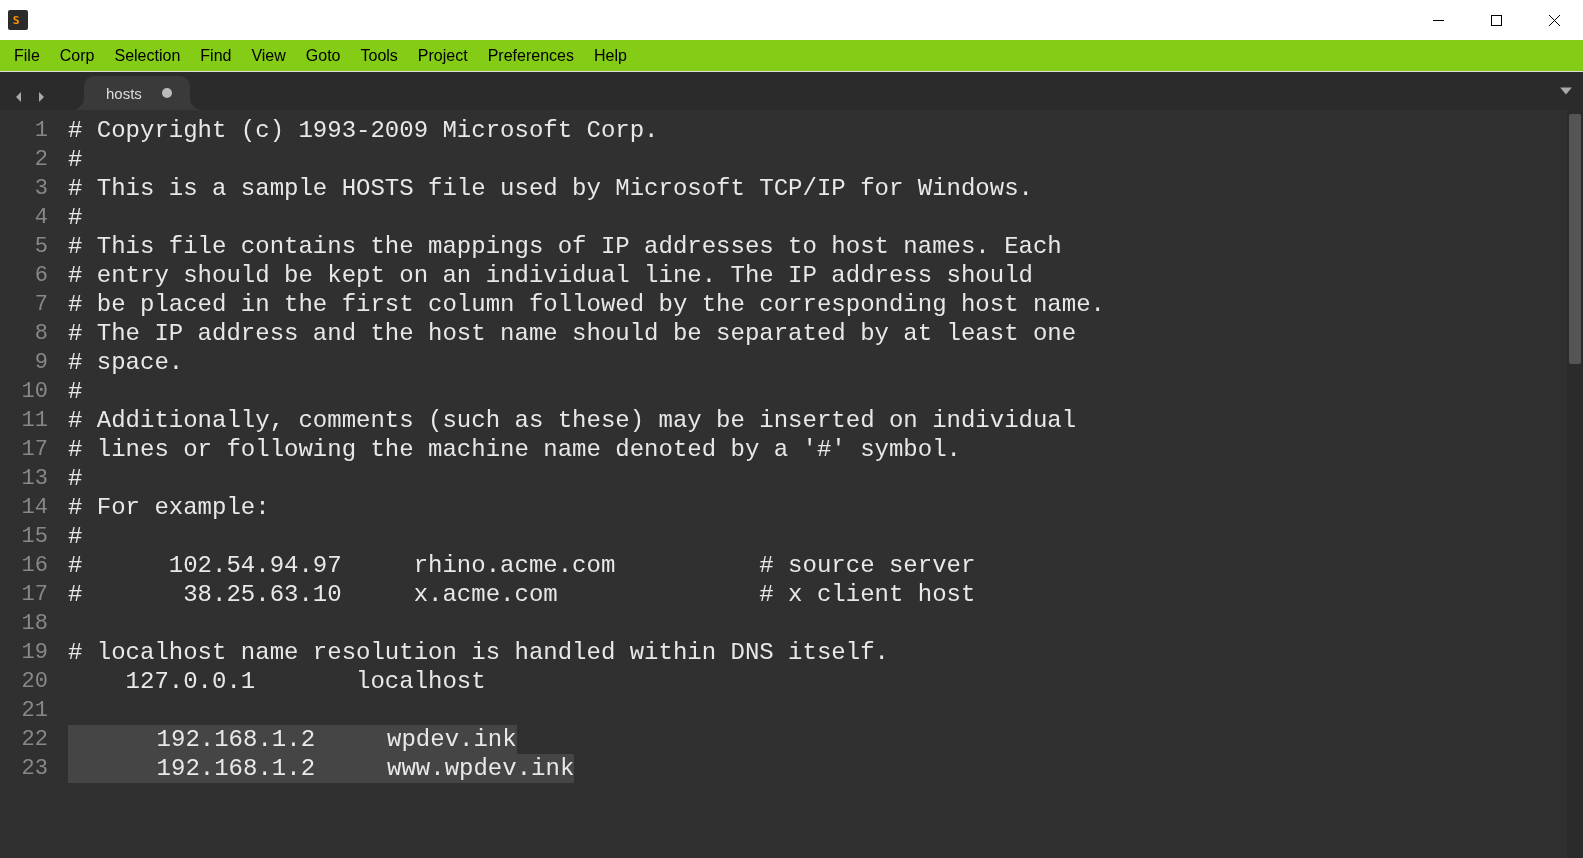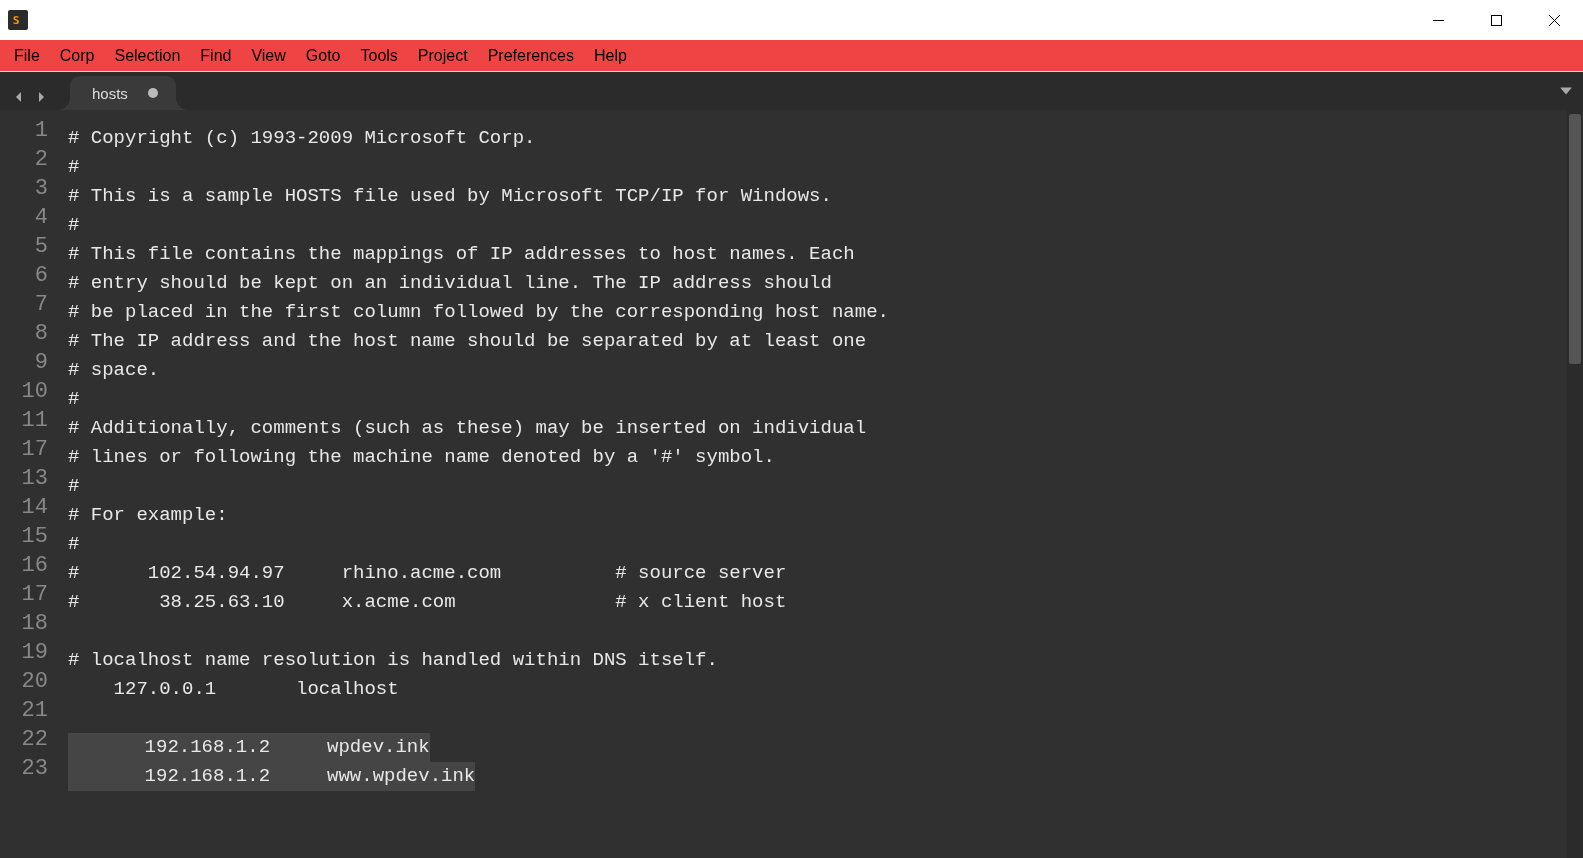--- a/index.html
+++ b/index.html
@@ -51,21 +51,21 @@
     justify-content: center;
     color: #000;
     font-size: 14px;
     cursor: pointer;
   }
   .win-btn svg { width: 11px; height: 11px; stroke: #000; stroke-width: 1; fill: none; }
 
   
   .menubar {
     height: 32px;
-    background: #ef4444;
+    background: #84cc16;
     display: flex;
     align-items: center;
     padding-left: 4px;
     border-bottom: 1px solid #ddd;
   }
   .menu-item {
     padding: 4px 10px;
     font-size: 16px;
     color: #000;
     cursor: pointer;
@@ -108,21 +108,21 @@
     background: #3a3a3a;
     color: #ddd;
     padding: 0 48px 0 22px;
     display: flex;
     align-items: center;
     font-size: 15px;
     border-top-left-radius: 10px;
     border-top-right-radius: 10px;
     position: relative;
     cursor: pointer;
-    margin-left: 12px;
+    margin-left: 26px;
   }
   .tab::before {
     content: "";
     position: absolute;
     left: -12px;
     bottom: 0;
     width: 12px; height: 12px;
     background: radial-gradient(circle at top left, transparent 12px, #3a3a3a 12px);
   }
   .tab::after {
@@ -167,26 +167,25 @@
     line-height: 29px;
     color: #888;
     user-select: none;
     min-width: 60px;
   }
   .code-area {
     flex: 1;
     padding-top: 6px;
     padding-left: 8px;
     font-family: Consolas, "Courier New", monospace;
-    font-size: 19px;
+    font-size: 24px;
     line-height: 29px;
     color: #e8e8e8;
     white-space: pre;
     position: relative;
-    margin-top: 8px;
   }
   .code-line { height: 29px; }
   .highlighted {
     background: #454545;
     display: inline-block;
     padding-left: 31px;
   }
   .scrollbar {
     position: absolute;
     right: 0; top: 0;

